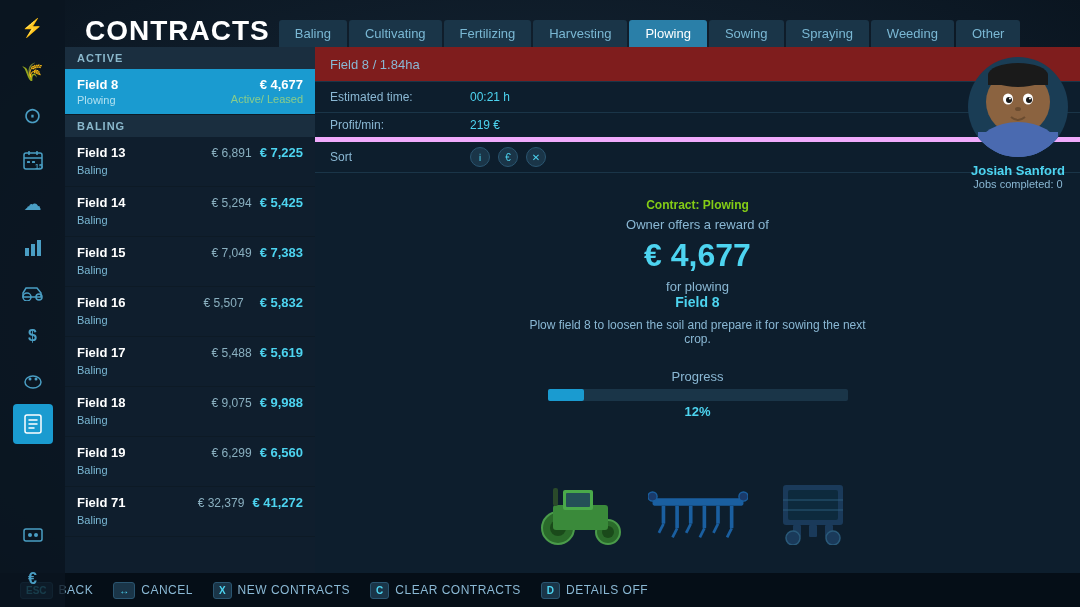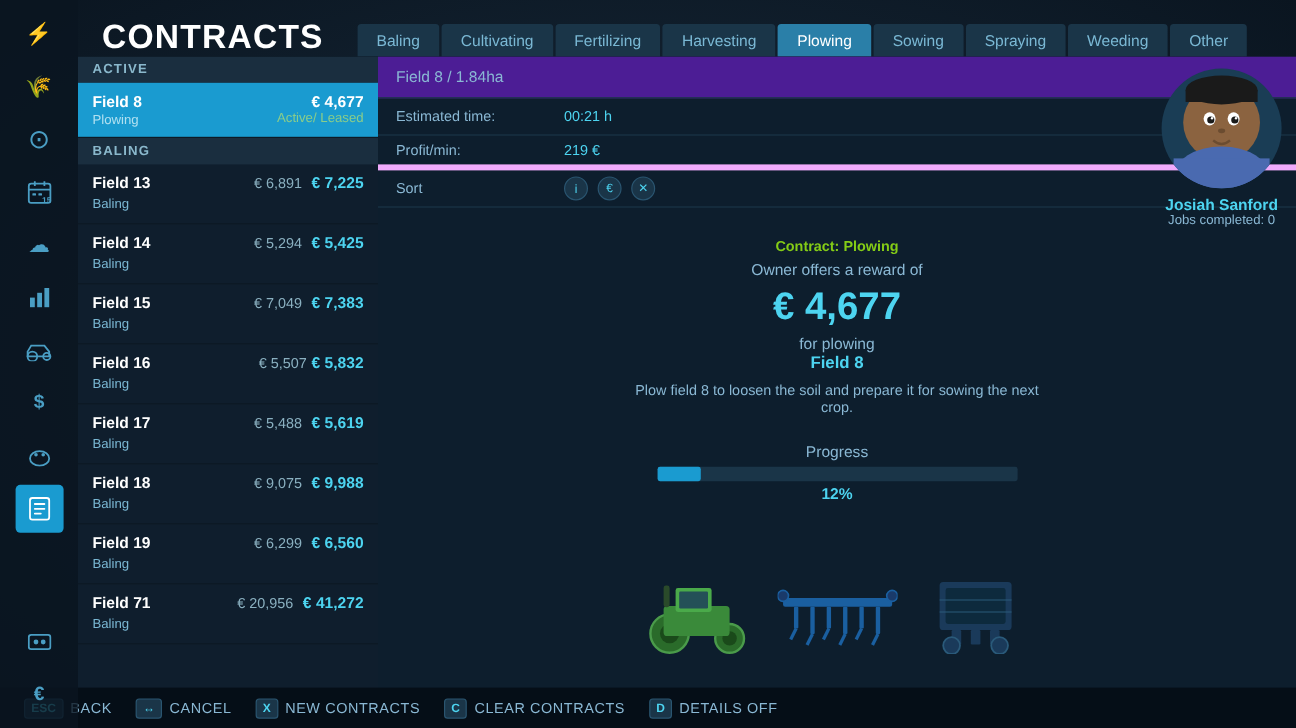--- a/index.html
+++ b/index.html
@@ -162,21 +162,21 @@
     }
 
     
     .contract-details {
       flex: 1;
       background: #0d1e2d;
       position: relative;
     }
 
     .detail-header {
-      background: #4c1d95;
+      background: #7f1d1d;
       padding: 8px 15px;
       border-bottom: 1px solid #1a3548;
     }
 
     .field-title {
       color: #8ab8d4;
       font-size: 13px;
     }
 
     .detail-stats {
@@ -419,21 +419,21 @@
       background: #0d1a25;
     }
     .contract-list::-webkit-scrollbar-thumb {
       background: #1a5570;
       border-radius: 2px;
     }
 
     .header-row {
       display: flex;
       align-items: flex-end;
-      gap: 28px;
+      gap: 9px;
       padding: 15px 20px 0;
     }
   </style>
 </head>
 <body>
 
 <div class="bg-overlay"></div>
 
 <div class="sidebar">
   <div class="sidebar-icon">⚡</div>
@@ -553,21 +553,21 @@
             <span class="contract-base-price">€ 7,049</span>
             <span class="contract-price">€ 7,383</span>
           </span>
         </div>
         <span class="contract-type">Baling</span>
       </div>
 
       <div class="contract-item">
         <div class="contract-item-header">
           <span class="field-name">Field 16</span>
-          <span style="display:flex; gap:4px; align-items:center;">
+          <span style="display:flex; gap:16px; align-items:center;">
             <span class="contract-base-price">€ 5,507</span>
             <span class="contract-price">€ 5,832</span>
           </span>
         </div>
         <span class="contract-type">Baling</span>
       </div>
 
       <div class="contract-item">
         <div class="contract-item-header">
           <span class="field-name">Field 17</span>
@@ -598,21 +598,21 @@
             <span class="contract-price">€ 6,560</span>
           </span>
         </div>
         <span class="contract-type">Baling</span>
       </div>
 
       <div class="contract-item">
         <div class="contract-item-header">
           <span class="field-name">Field 71</span>
           <span style="display:flex; gap:8px; align-items:center;">
-            <span class="contract-base-price">€ 20,956</span>
+            <span class="contract-base-price">€ 32,379</span>
             <span class="contract-price">€ 41,272</span>
           </span>
         </div>
         <span class="contract-type">Baling</span>
       </div>
 
     </div>
 
     <div class="contract-details">
 

